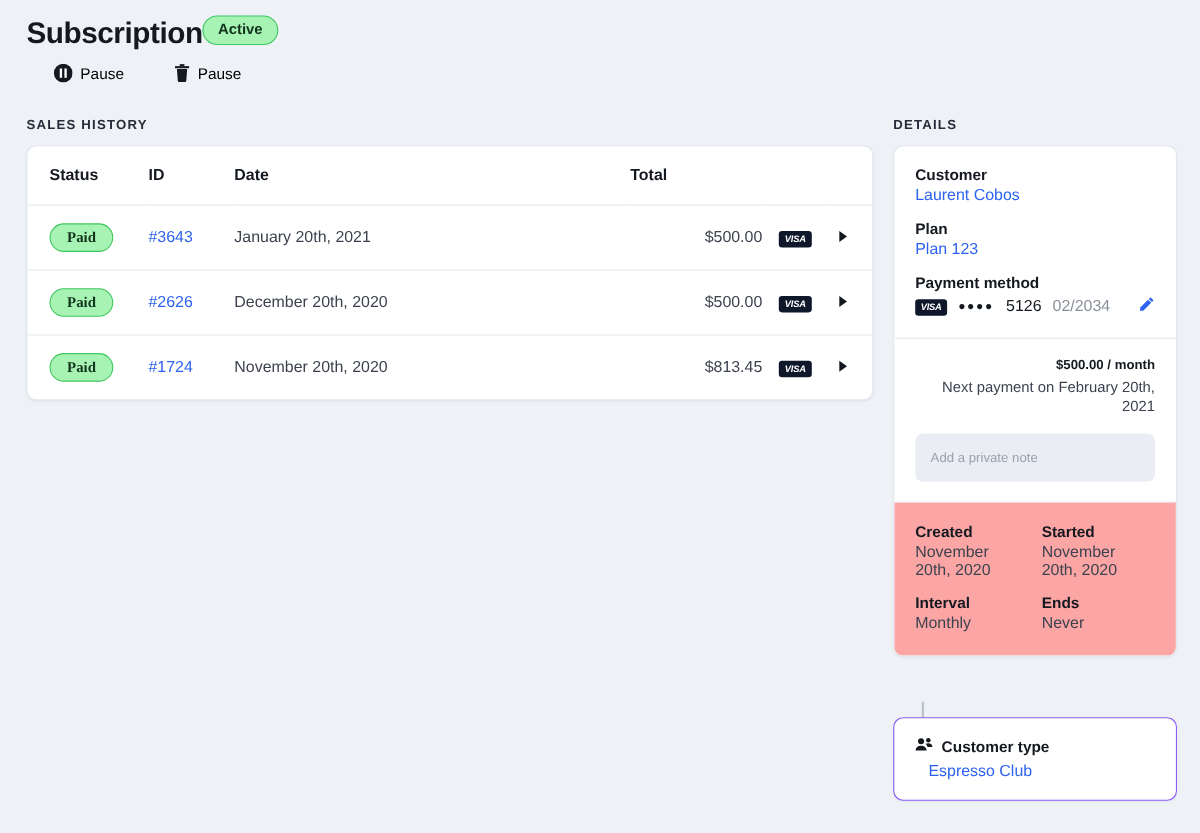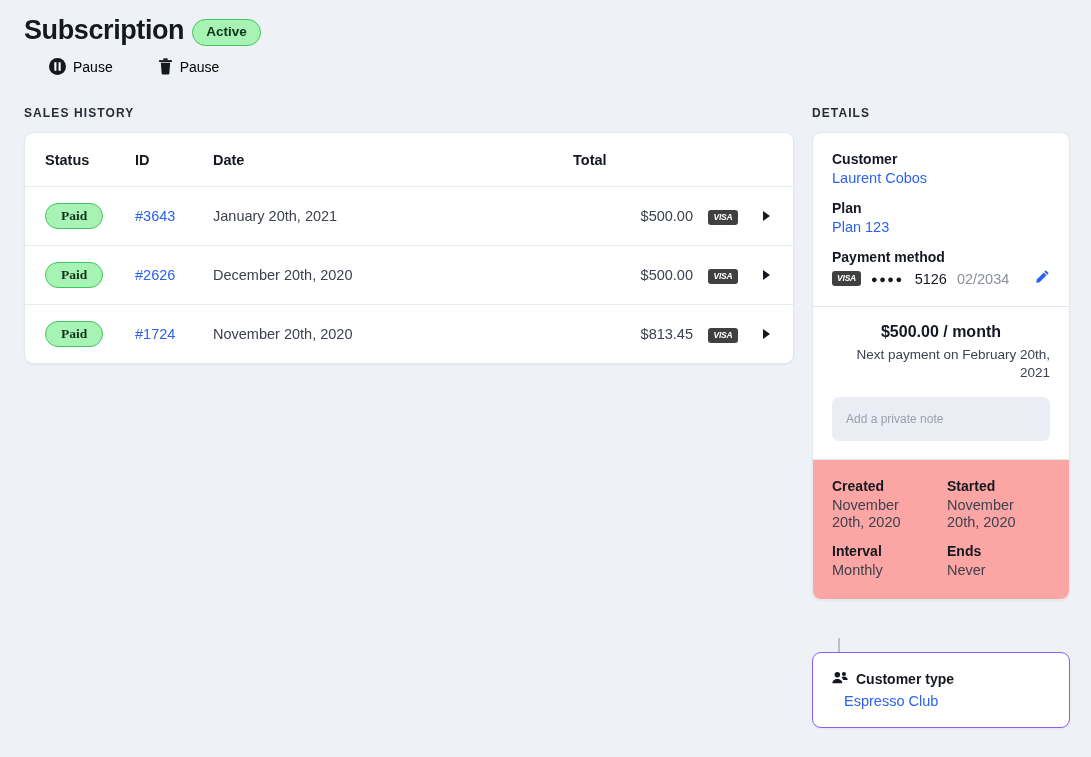--- a/index.html
+++ b/index.html
@@ -8,21 +8,21 @@
     height: 757px;
     background: #eef1f6;
     font-family: "Liberation Sans", sans-serif;
     color: #1f2430;
     overflow: hidden;
   }
   body { position: relative; }
 
   
   .page-header { position: absolute; left: 24px; top: 14px; }
-  .title-row { display: flex; align-items: flex-end; gap: 8px; }
+  .title-row { display: flex; align-items: flex-start; gap: 0; }
   .page-title {
     font-size: 27px;
     font-weight: bold;
     letter-spacing: -0.4px;
     color: #14181f;
     line-height: 32px;
   }
   .status-pill {
     background: #a7f3b4;
     border: 1px solid #3fc75f;
@@ -96,21 +96,21 @@
     font-weight: bold;
     border-radius: 20px;
     padding: 4px 15px 5px;
     line-height: 15px;
     font-family: Liberation Serif, serif;
   }
   .link { color: #2d62f0; text-decoration: none; cursor: pointer; }
   .total-cell { color: #3c424e; font-size: 15px; }
   .visa-badge {
     display: inline-block;
-    background: #404040;
+    background: #0f172a;
     color: #ffffff;
     font-size: 8.5px;
     font-weight: bold;
     font-style: italic;
     letter-spacing: -0.2px;
     border-radius: 3px;
     padding: 3px 5px 3px;
     line-height: 9px;
   }
   .arrow-btn {
@@ -141,21 +141,21 @@
   .dvalue { font-size: 14.5px; color: #3c424e; }
   .dgap { height: 14px; }
 
   .pm-row { display: flex; align-items: center; gap: 10px; margin-top: 4px; }
   .pm-dots { font-size: 11px; color: #14181f; letter-spacing: 1.5px; }
   .pm-last4 { font-size: 14.5px; color: #14181f; margin-left: 1px; }
   .pm-exp { font-size: 14.5px; color: #8a9099; }
   .pm-edit { margin-left: auto; cursor: pointer; display: block; }
 
   .price-sec { padding: 16px 19px 18px; text-align: right; border-bottom: 1px solid #e3e7ee; }
-  .price { font-size: 16px; font-weight: bold; color: #14181f; text-align: center; }
+  .price { font-size: 12px; font-weight: bold; color: #14181f; }
   .next-payment { font-size: 13.5px; color: #3c424e; margin-top: 5px; line-height: 18px; }
   .note-box {
     margin-top: 15px;
     background: #eaeef4;
     border-radius: 7px;
     height: 44px;
     display: flex; align-items: center;
     padding: 0 14px;
     text-align: left;
     cursor: text;

